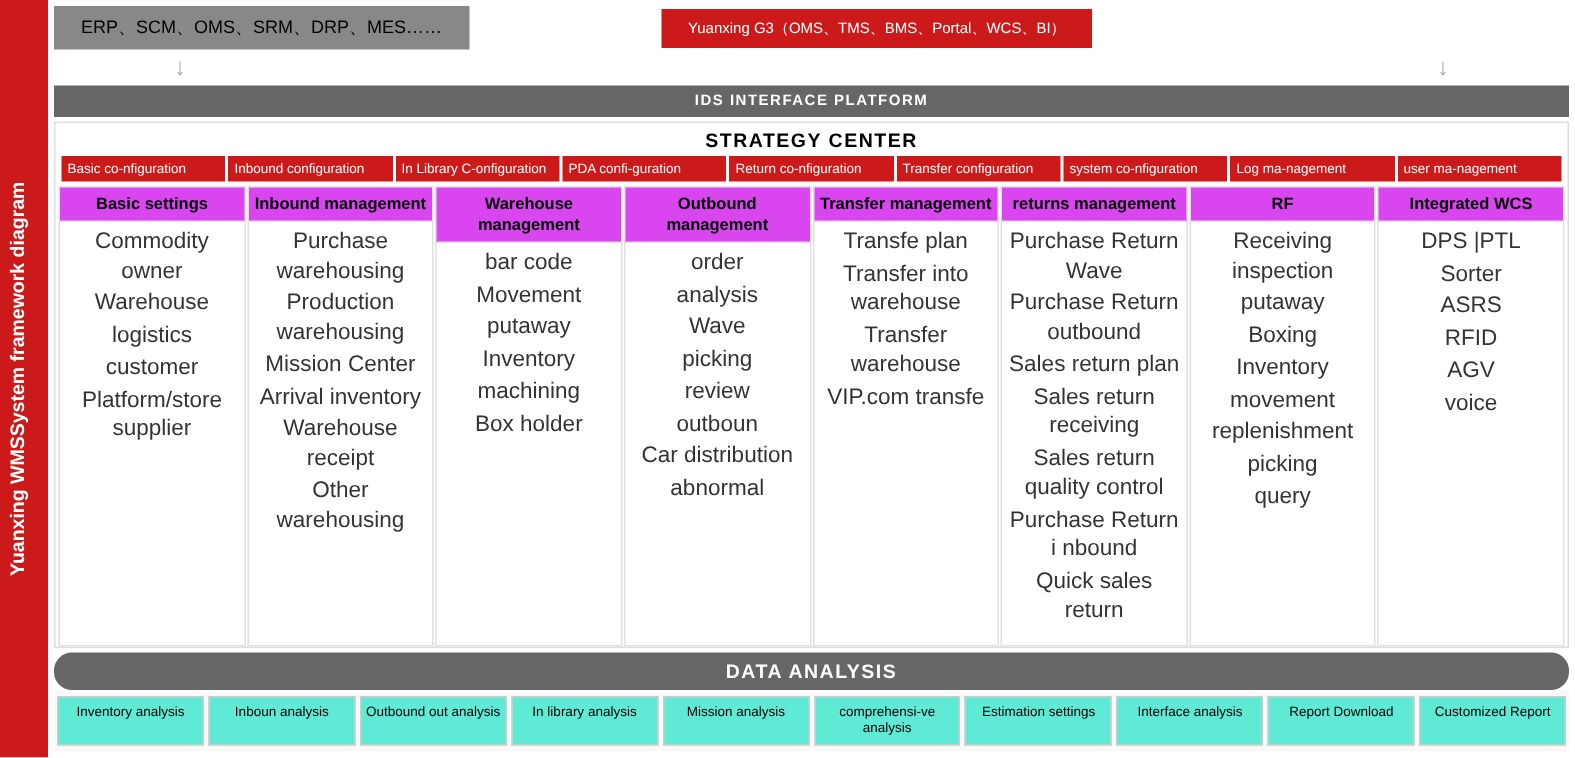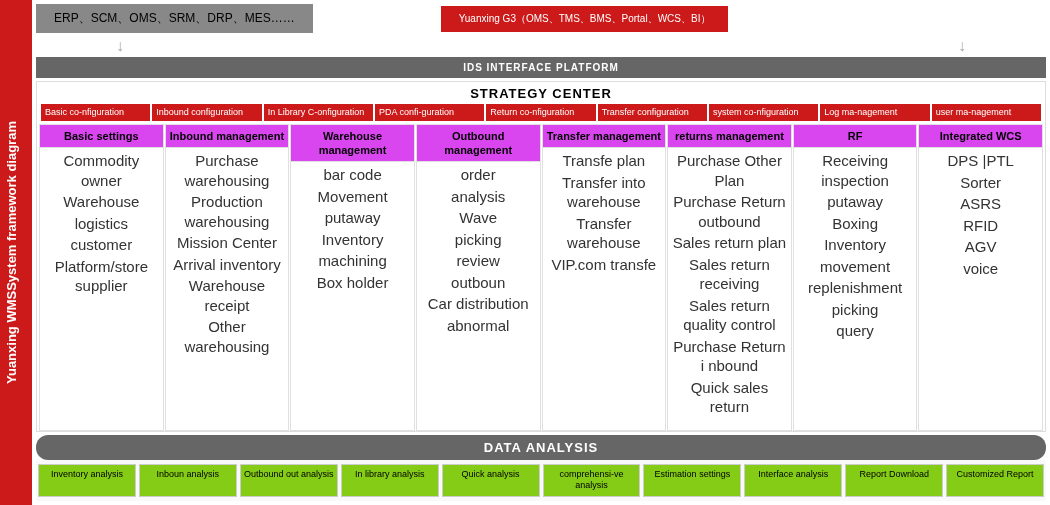--- a/index.html
+++ b/index.html
@@ -177,21 +177,21 @@
       background: #f9f9f9;
     }
 
     .analysis-btn {
       border: 1px solid #ccc;
       font-size: 9px;
       padding: 4px 3px;
       text-align: center;
       flex: 1;
       line-height: 1.3;
-      background: #84cc16;
+      background: #5eead4;
     }
 
     .arrow-rows-wrapper {
       display: flex;
       justify-content: space-between;
       padding: 0 80px;
       margin-bottom: 2px;
     }
   </style>
 </head>
@@ -303,21 +303,21 @@
 warehouse</div>
             <div class="col-item">VIP.com
 transfe</div>
           </div>
         </div>
 
         <div class="column">
           <div class="column-header">returns
 management</div>
           <div class="column-items">
-            <div class="col-item">Purchase Other Plan</div>
+            <div class="col-item">Purchase Return Wave</div>
             <div class="col-item">Purchase Return
 outbound</div>
             <div class="col-item">Sales return plan</div>
             <div class="col-item">Sales return receiving</div>
             <div class="col-item">Sales return quality
 control</div>
             <div class="col-item">Purchase Return i
 nbound</div>
             <div class="col-item">Quick sales return</div>
           </div>
@@ -359,21 +359,21 @@
       <div class="data-analysis-header">DATA ANALYSIS</div>
       <div class="analysis-row">
         <div class="analysis-btn">Inventory
 analysis</div>
         <div class="analysis-btn">Inboun
 analysis</div>
         <div class="analysis-btn">Outbound
 out analysis</div>
         <div class="analysis-btn">In library
 analysis</div>
-        <div class="analysis-btn">Quick
+        <div class="analysis-btn">Mission
 analysis</div>
         <div class="analysis-btn">comprehensi-ve analysis</div>
         <div class="analysis-btn">Estimation
 settings</div>
         <div class="analysis-btn">Interface
 analysis</div>
         <div class="analysis-btn">Report
 Download</div>
         <div class="analysis-btn">Customized
 Report</div>

